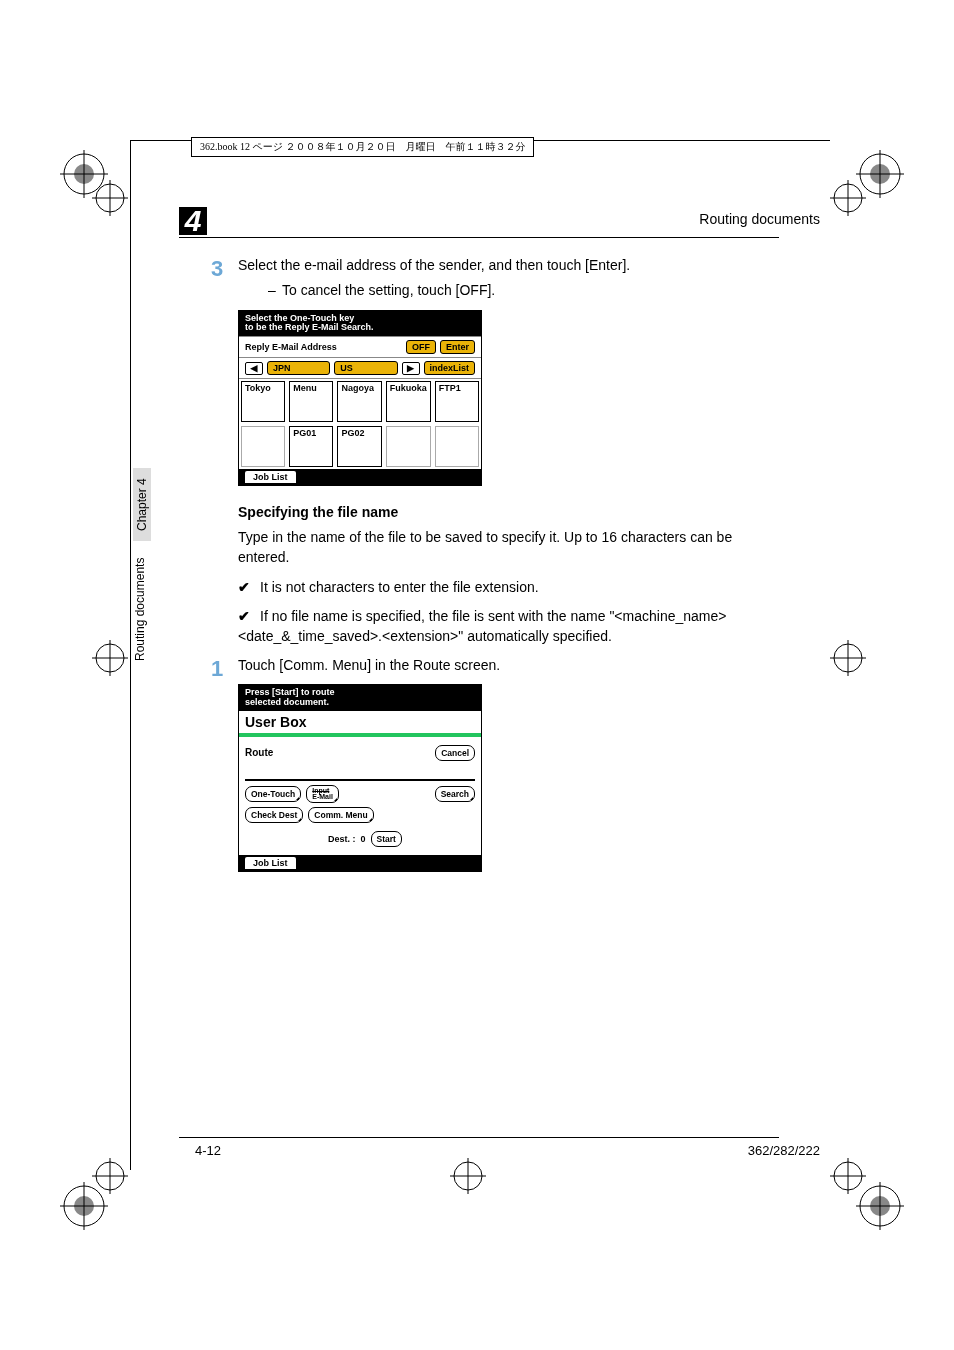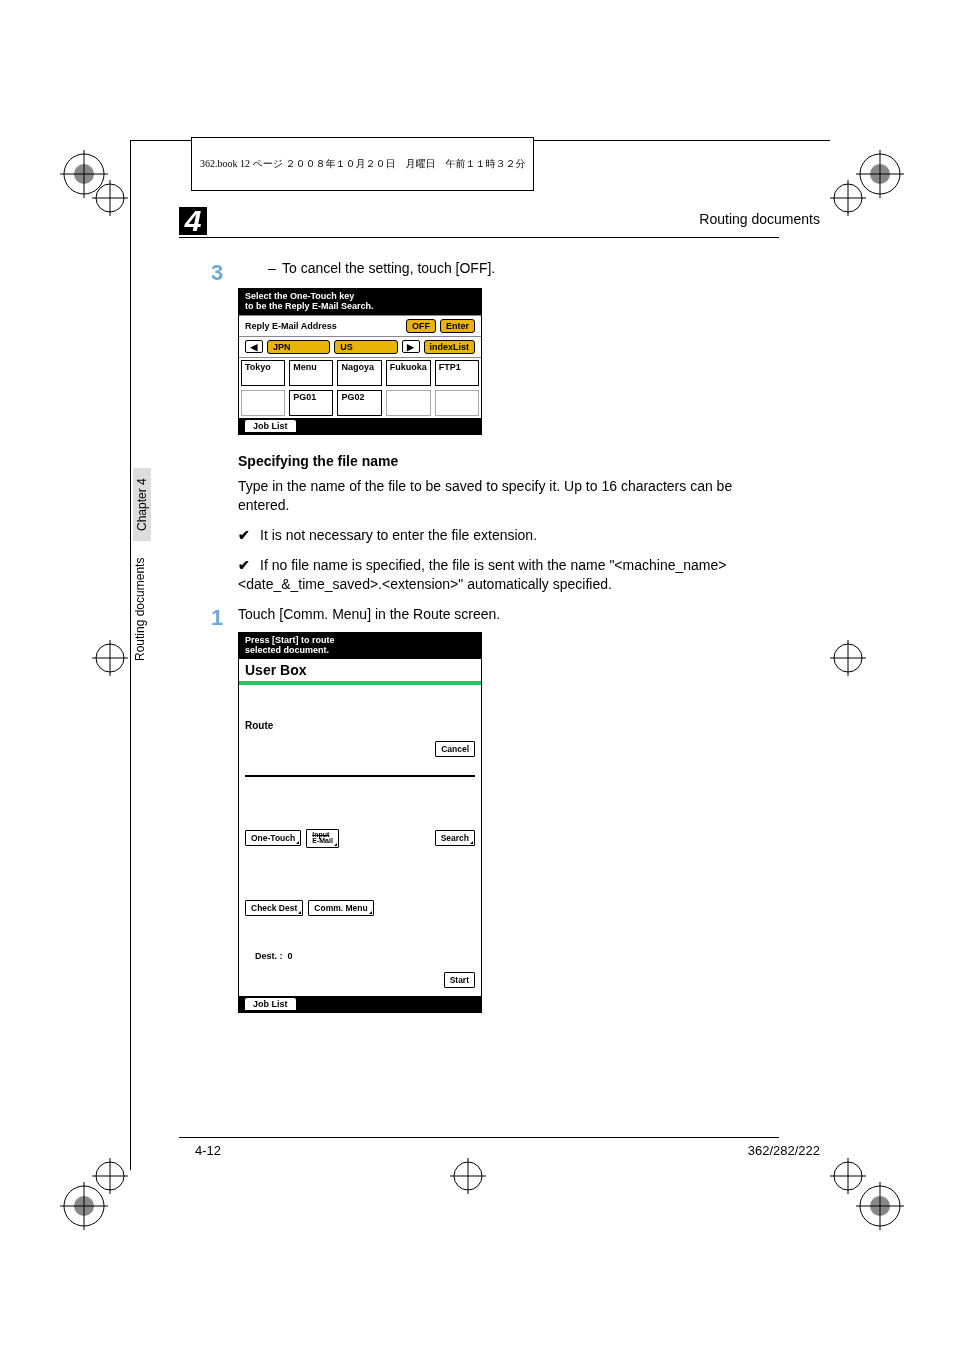--- a/index.html
+++ b/index.html
@@ -23,21 +23,21 @@
     width: 700px;
     height: 1030px;
     border-top: 1px solid #000;
     border-left: 1px solid #000;
   }
   .book-strip {
     position: absolute;
     left: 60px;
     top: -4px;
     border: 0.5px solid #000;
-    padding: 19px 8px;
+    padding: 2px 8px;
     font-size: 10px;
     font-family: "MS Mincho", serif;
     background: #fff;
   }
   .chap-num {
     position: absolute;
     left: 48px;
     top: 66px;
     font-size: 30px;
     font-weight: bold;
@@ -120,21 +120,21 @@
     align-items: center;
     justify-content: center;
   }
   .grid5 {
     display: grid;
     grid-template-columns: repeat(5, 1fr);
     border-top: 1px solid #888;
   }
   .cell {
     border: 1px solid #000;
-    height: 26px;
+    height: 41px;
     padding: 2px 3px;
     font-size: 9px;
     font-weight: bold;
     margin: 2px;
     line-height: 1.0;
   }
   .cell.empty { border: 1px solid #aaa; }
   .scr-foot {
     background: #000;
     color: #fff;
@@ -146,28 +146,27 @@
     color: #000;
     padding: 1px 8px;
     font-size: 9px;
     font-weight: bold;
     border-radius: 2px 2px 0 0;
   }
   
   .scr2-inner { padding: 4px 6px; }
   .btn-round {
     border: 1.5px solid #000;
-    border-radius: 1px;
+    border-radius: 7px;
     padding: 2px 5px;
     font-size: 8.5px;
     font-weight: bold;
     background: #fff;
     display: inline-block;
     position: relative;
-    margin-top: 48px;
   }
   .corner::after {
     content: "";
     position: absolute;
     right: 1px;
     bottom: 1px;
     width: 0; height: 0;
     border-left: 3px solid transparent;
     border-bottom: 3px solid #000;
   }
@@ -304,20 +303,21 @@
   <div class="chap-num">4</div>
   <div class="hdr-title">Routing documents</div>
   <div class="hdr-rule"></div>
 
   <div class="side-chap">Chapter 4</div>
   <div class="side">Routing documents</div>
 
   <div class="body-col">
     <div style="position:relative">
       <span class="stepnum">3</span>
+      <p class="steptext">Select the e-mail address of the sender, and then touch [Enter].</p>
       <p class="sub"><span class="dash">–</span><span>To cancel the setting, touch [OFF].</span></p>
     </div>
 
     <div class="screen">
       <div class="scr-title">
         <div>Select the One-Touch key</div>
         <div>to be the Reply E-Mail Search.</div>
       </div>
       <div class="scr-row">
         <div style="flex:1">Reply E-Mail Address</div>
@@ -343,21 +343,21 @@
         <div class="cell empty"></div>
         <div class="cell empty"></div>
       </div>
       <div class="scr-foot">
           <div class="tab">Job List</div>
         </div>
     </div>
 
     <div class="h4">Specifying the file name</div>
     <p class="para">Type in the name of the file to be saved to specify it. Up to 16 characters can be entered.</p>
-    <p class="para"><span class="check">✔</span><span>It is not necessary to enter the file extension.</span></p>
+    <p class="para"><span class="check">✔</span><span>It is not characters to enter the file extension.</span></p>
     <p class="para"><span class="check">✔</span><span>If no file name is specified, the file is sent with the name "&lt;machine_name&gt;&lt;date_&amp;_time_saved&gt;.&lt;extension&gt;" automatically specified.</span></p>
 
     <div style="position:relative">
       <span class="stepnum">1</span>
       <p class="steptext">Touch [Comm. Menu] in the Route screen.</p>
     </div>
 
     <div class="screen">
       <div class="scr-title">
         <div>Press [Start] to route</div>
@@ -372,21 +372,21 @@
         <div class="row2">
           <span class="btn-round corner">One-Touch</span>
           <span class="btn-round corner" style="font-size:7px;line-height:0.9"><span style="text-decoration:line-through">Input</span><br><span title="Input E-Mail">E-Mail</span></span>
           <span style="flex:1"></span>
           <span class="btn-round corner">Search</span>
         </div>
         <div class="row2">
           <span class="btn-round corner">Check Dest</span>
           <span class="btn-round corner">Comm. Menu</span>
         </div>
-        <div class="row2" style="justify-content:space-between;margin-top:8px">
+        <div class="row2" style="justify-content:center;margin-top:8px">
           <span style="font-size:9px;font-weight:bold;padding-left:10px"><span>Dest.  :</span>&nbsp;&nbsp;<span>0</span></span>
           <span class="btn-round">Start</span>
         </div>
       </div>
       <div class="scr-foot">
           <div class="tab">Job List</div>
         </div>
     </div>
 
   </div>

